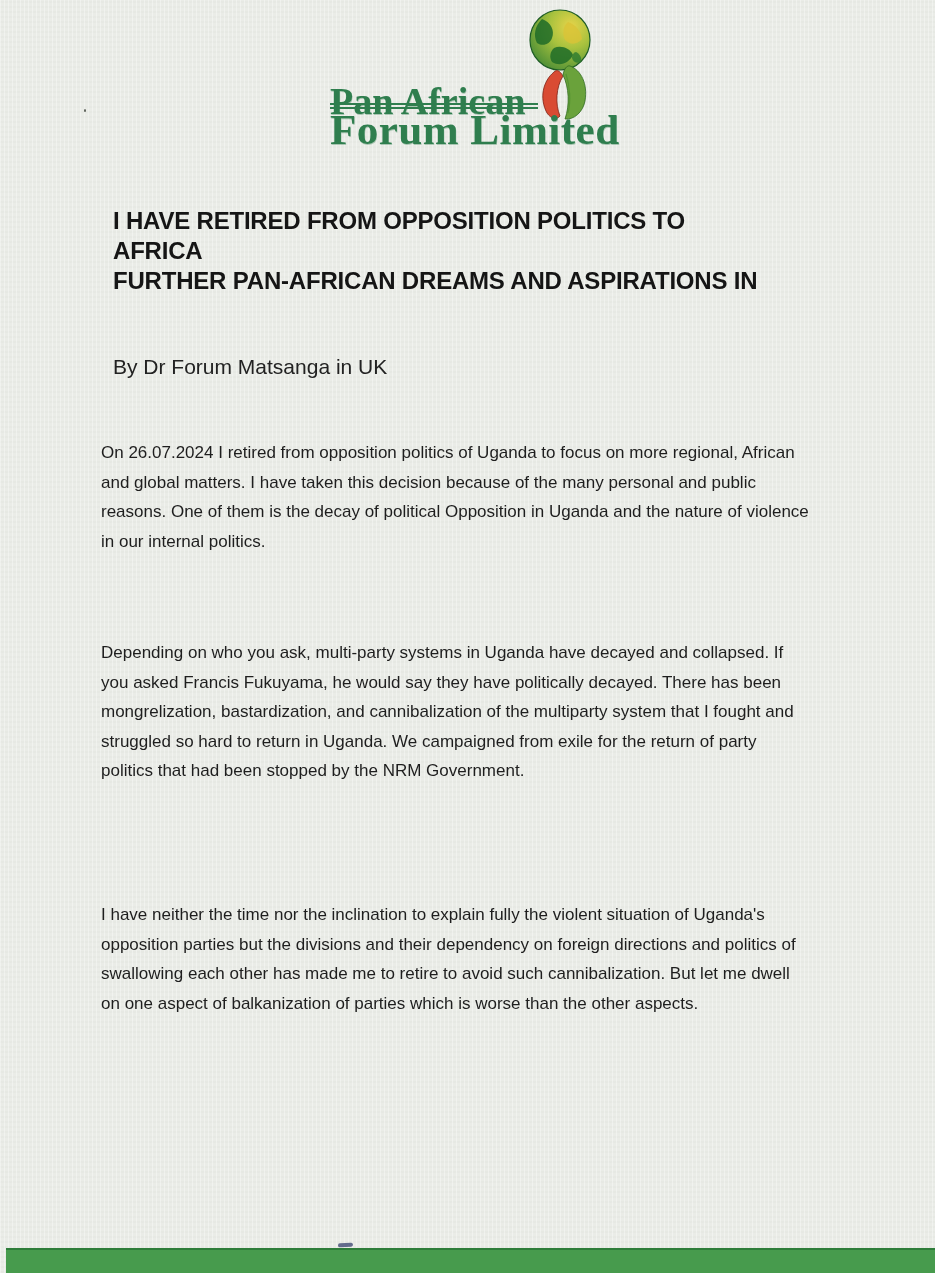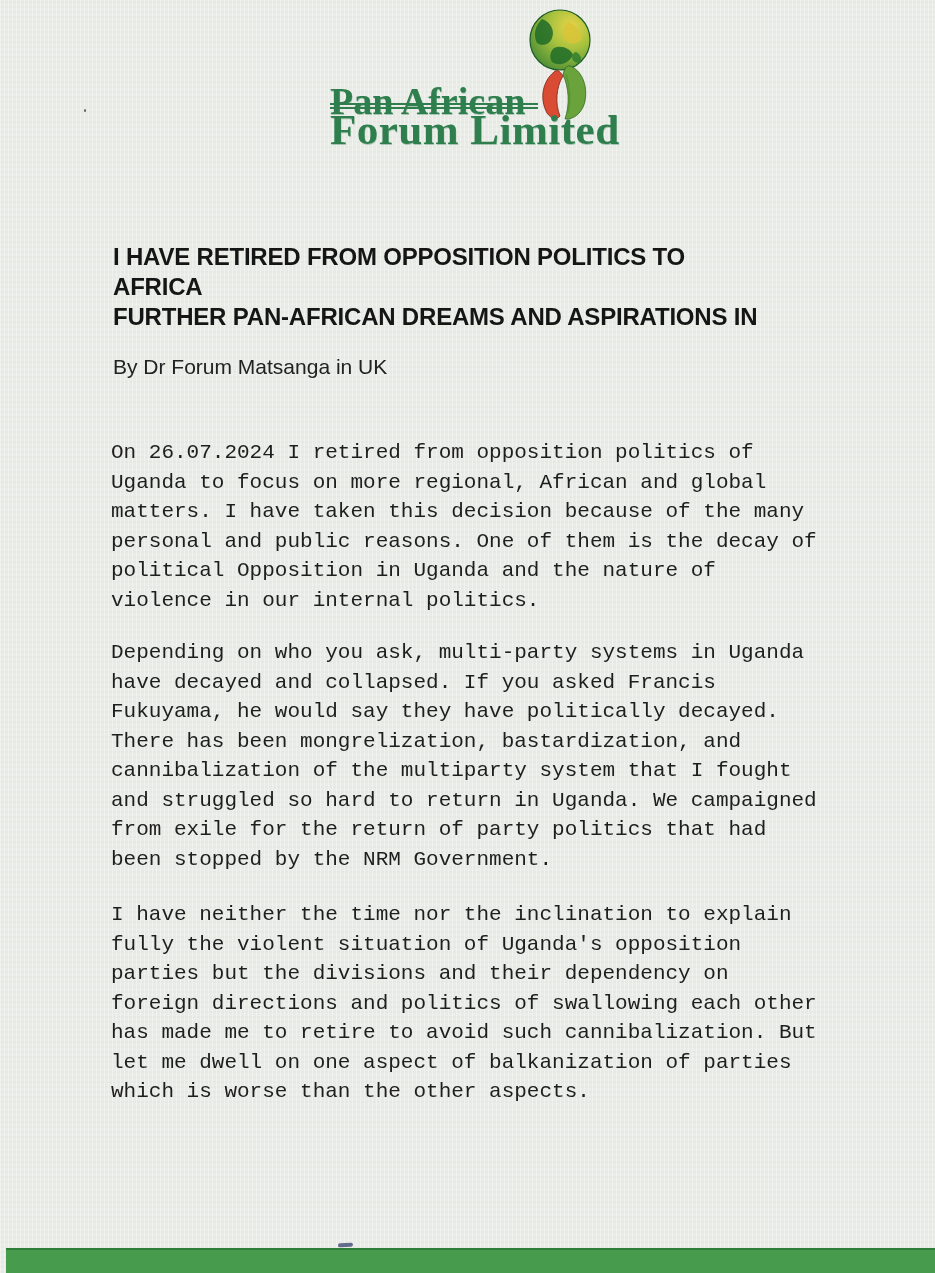--- a/index.html
+++ b/index.html
@@ -30,29 +30,28 @@
     position:absolute;left:2px;top:97px;width:208px;height:6px;
     background:linear-gradient(#2f7e4e 0 2px, rgba(0,0,0,0) 2px 3.5px, #2f7e4e 3.5px 6px);
   }
   .logo-mark{position:absolute;left:196px;top:2px;width:74px;height:116px;}
 
   
   .doc-title{
     position:absolute;left:113px;top:206px;width:712px;
     font-size:24px;font-weight:bold;line-height:30px;color:#151515;
     letter-spacing:-0.2px;
-    margin-top:36px;
   }
   .byline{
     position:absolute;left:113px;top:352px;width:712px;
     font-size:21px;line-height:29.5px;color:#222;
   }
   .para{
-    position:absolute;left:111px;width:712px;
-    font-size:21px;line-height:29.5px;color:#1e1e1e;font-family:Liberation Mono, monospace;
+    position:absolute;left:101px;width:712px;
+    font-size:17px;line-height:29.5px;color:#1e1e1e;
   }
   .para.p1{top:438px;}
   .para.p2{top:638px;}
   .para.p3{top:900px;}
 
   
   .footer-bar{
     position:absolute;left:6px;right:0;top:1248px;height:25px;
     background:linear-gradient(#2e7d3a 0 2px, #479b4d 2px 100%);
   }

